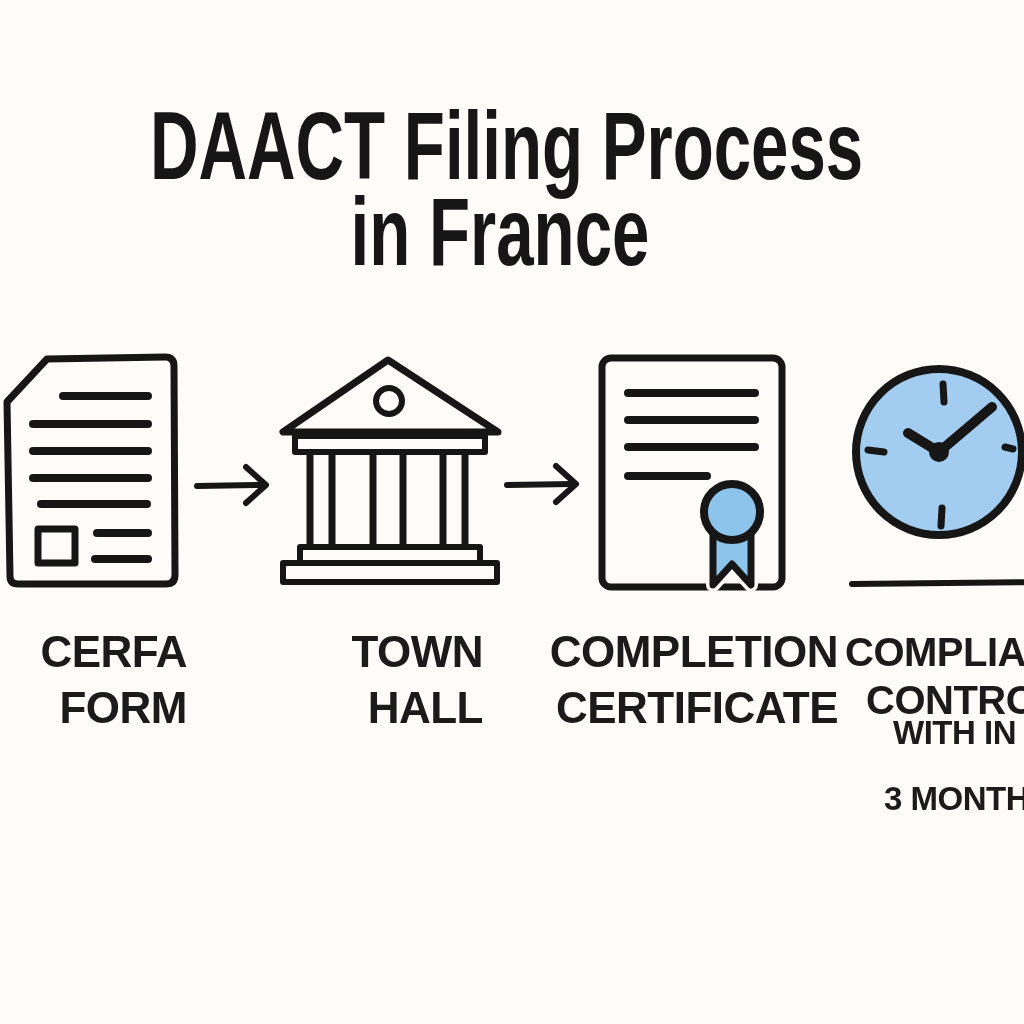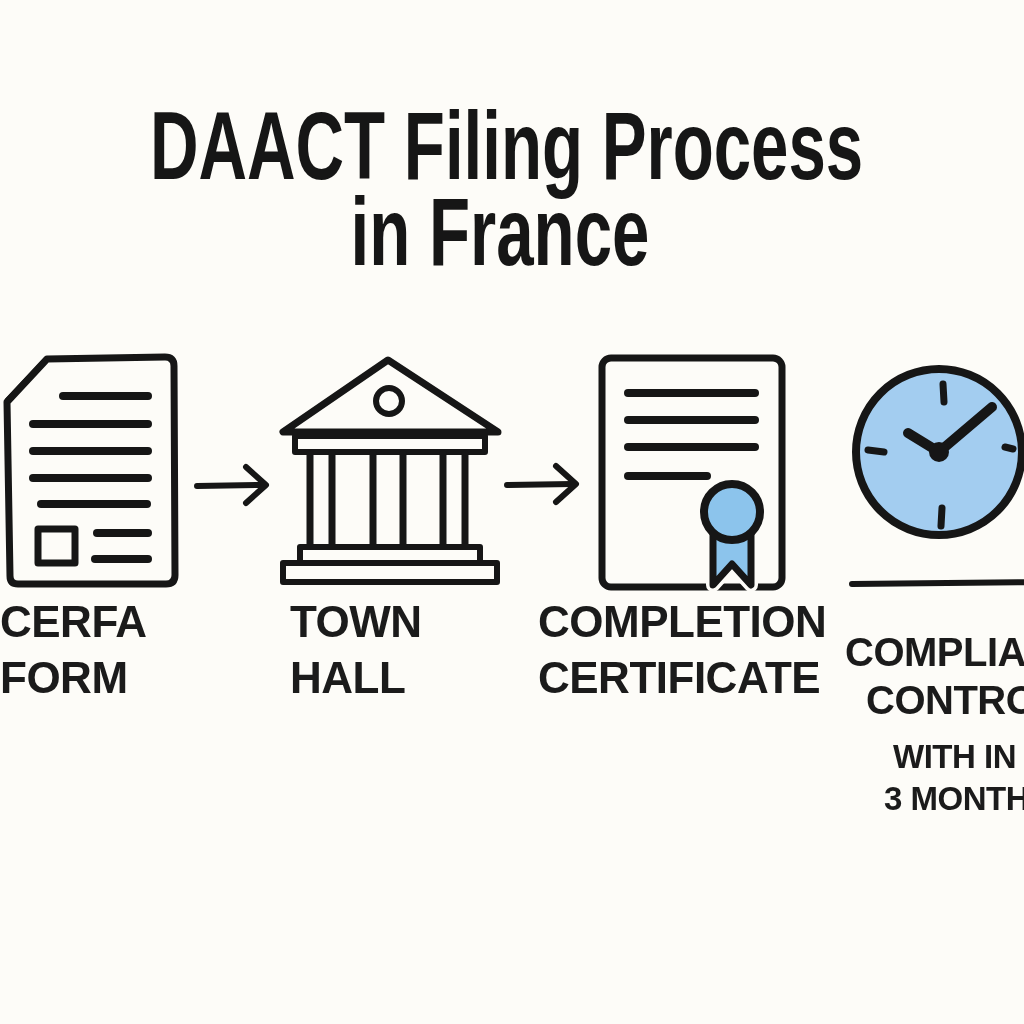--- a/index.html
+++ b/index.html
@@ -37,41 +37,41 @@
   .icon { position: absolute; }
   #doc-icon      { left: 0px;   top: 345px; }
   #arrow-1       { left: 194px; top: 456px; }
   #townhall-icon { left: 272px; top: 350px; }
   #arrow-2       { left: 504px; top: 456px; }
   #cert-icon     { left: 592px; top: 348px; }
   #clock-icon    { left: 846px; top: 358px; }
   
   .step-label {
     position: absolute;
-    top: 594px;
+    top: 624px;
     font-weight: bold;
     font-size: 44px;
     line-height: 56px;
     letter-spacing: -0.5px;
-    text-align: left;
+    text-align: right;
     color: #1b1b1b;
   }
   #label-1 { left: 0px;   width: 187px; }
   #label-2 { left: 290px; width: 193px; }
   #label-3 { left: 538px; width: 300px; }
   .rlabel {
     position: absolute;
     font-weight: bold;
     white-space: nowrap;
     color: #1b1b1b;
     letter-spacing: -0.5px;
   }
   #rlabel-1 { left: 845px; top: 630px; font-size: 40px; }
   #rlabel-2 { left: 866px; top: 678px; font-size: 40px; }
-  #rlabel-3 { left: 893px; top: 738px; font-size: 33px; }
+  #rlabel-3 { left: 893px; top: 714px; font-size: 33px; }
   #rlabel-4 { left: 884px; top: 780px; font-size: 33px; }
   svg { display: block; }
 </style>
 </head>
 <body>
 
 <div class="canvas">
 
   <div class="title">
     <div class="title-line">DAACT Filing Process</div>

